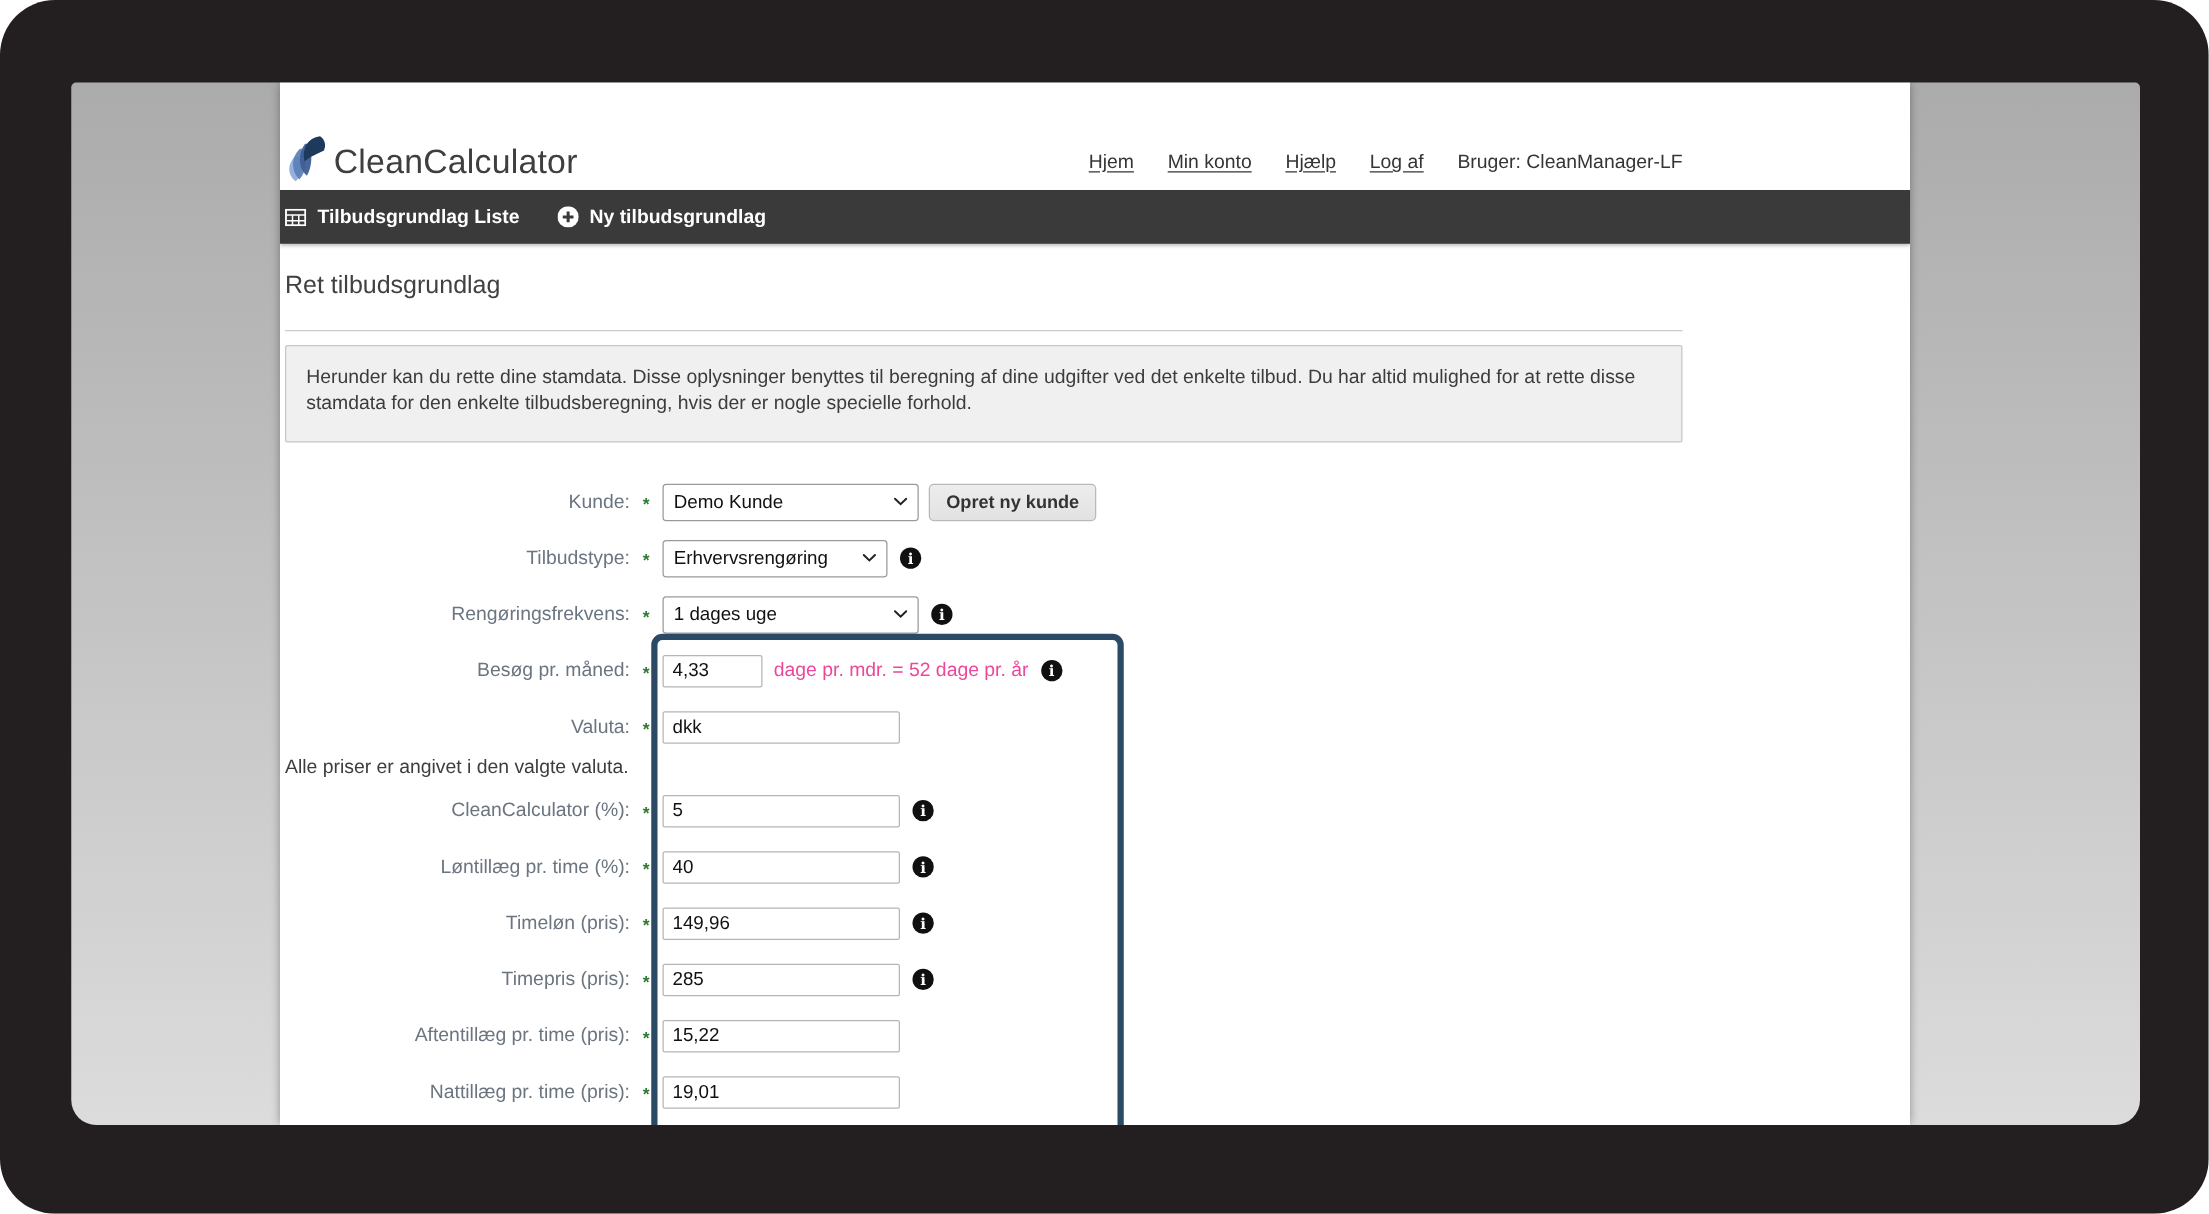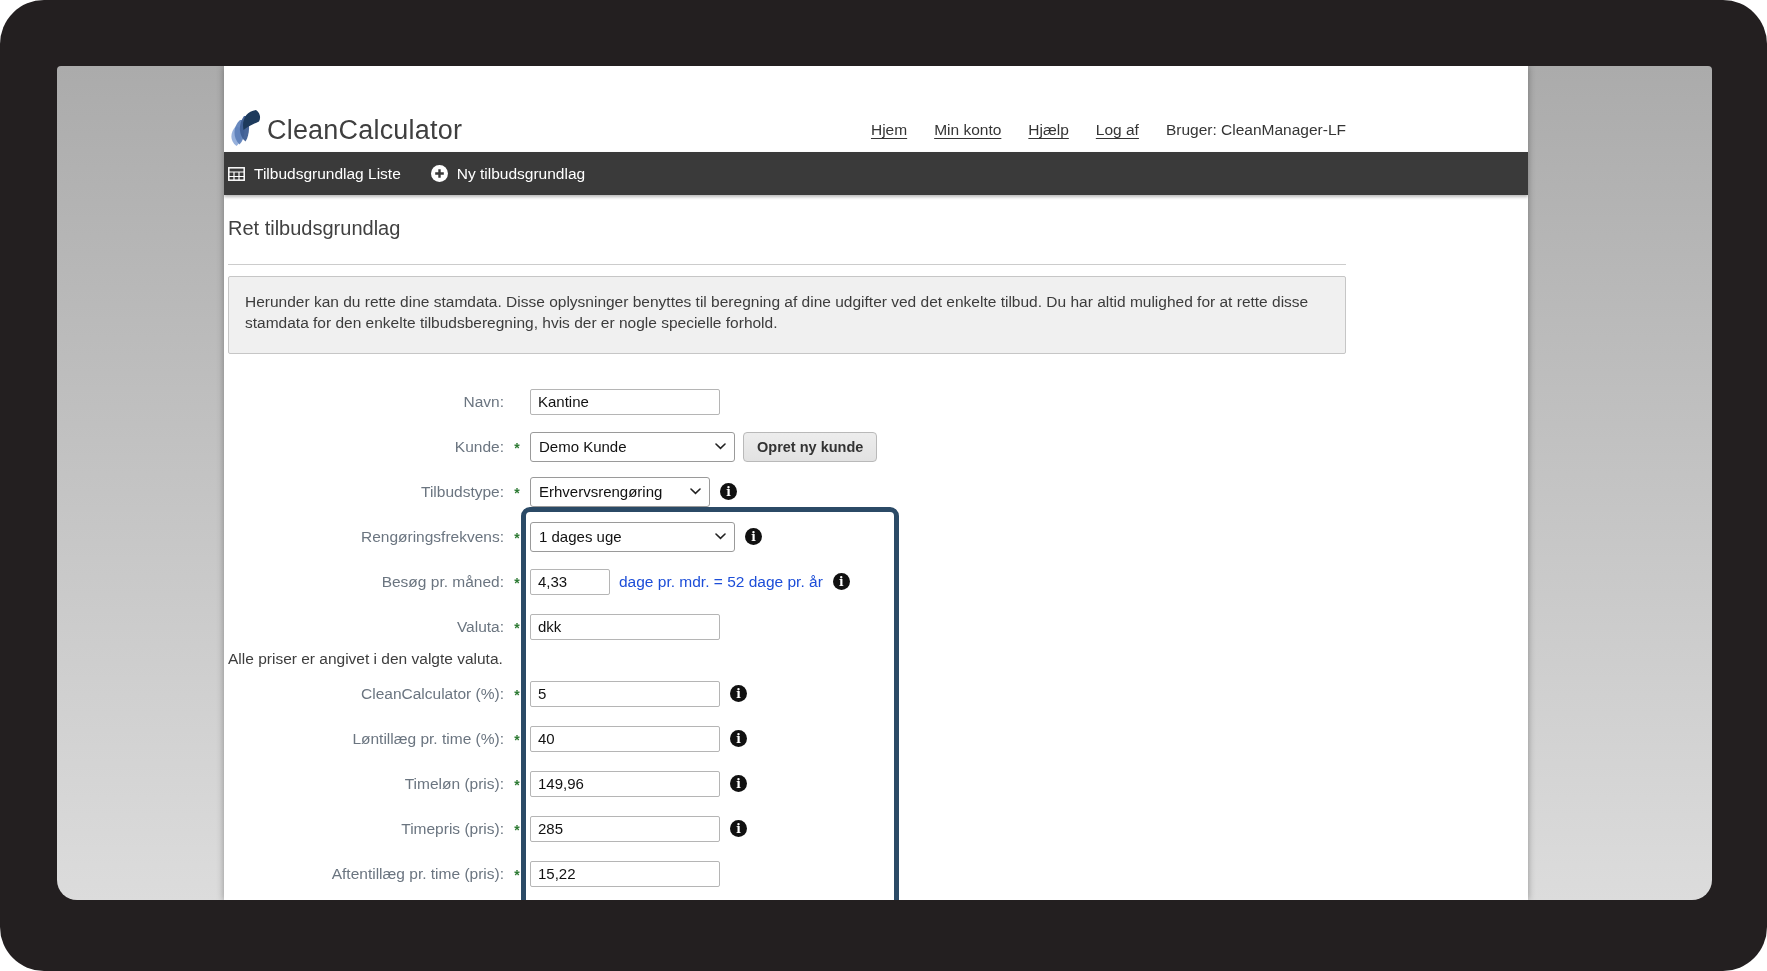--- a/index.html
+++ b/index.html
@@ -24,21 +24,21 @@
   .site-header .container{display:flex;align-items:center;justify-content:space-between;}
   .brand{display:flex;align-items:center;gap:5px;}
   .brand-text{font-size:27px;color:#3f3f3f;letter-spacing:.2px;}
   .links{display:flex;align-items:center;gap:27px;font-size:15.5px;color:#353535;}
   .links a{color:#353535;text-decoration:underline;text-underline-offset:3px;cursor:pointer;}
   .user-label{color:#353535;}
 
   
   .navbar{height:43px;background:#3a3a3a;box-shadow:0 2px 3px rgba(0,0,0,.28);position:relative;z-index:4;}
   .navbar .container{display:flex;align-items:center;gap:30px;height:100%;}
-  .nav-item{display:flex;align-items:center;gap:9px;color:#fff;font-size:15.5px;font-weight:400;cursor:pointer;height:100%;text-align:center;}
+  .nav-item{display:flex;align-items:center;gap:9px;color:#fff;font-size:15.5px;font-weight:700;cursor:pointer;height:100%;text-align:center;}
   .nav-item .ic{display:flex;align-items:center;}
 
   
   .content{position:relative;}
   .page-title{font-size:20px;color:#414141;margin:22px 0 0;padding-bottom:24px;border-bottom:1px solid #cccccc;font-weight:400;}
   .info-box{
     margin-top:11px;background:#f0f0f0;border:1px solid #c6c6c6;border-radius:2px;
     padding:15px 16px;font-size:15.5px;line-height:1.35;color:#3c3c3c;box-sizing:border-box;min-height:78px;
   }
 
@@ -62,21 +62,21 @@
   .btn{
     height:30px;margin-left:8px;padding:0 13px;background:linear-gradient(#ededed,#e2e2e2);
     border:1px solid #b9b9b9;border-radius:4px;font-size:14.5px;font-weight:600;color:#333;
     font-family:inherit;cursor:pointer;
   }
   .info{
     width:17px;height:17px;border-radius:50%;background:#101010;color:#fff;
     display:flex;align-items:center;justify-content:center;
     font-size:12px;font-weight:700;font-family:"DejaVu Serif",serif;margin-left:10px;cursor:pointer;flex:none;
   }
-  .suffix{font-size:15.5px;color:#1d4ed8;margin-left:9px;white-space:nowrap;}
+  .suffix{font-size:15.5px;color:#ec4899;margin-left:9px;white-space:nowrap;}
   .note-row{height:20px;margin:-6px 0 8px;font-size:15.5px;color:#3d3d3d;width:304px;text-align:left;position:relative;z-index:1;white-space:nowrap;}
   .highlight-box{
     position:absolute;left:297px;top:290px;width:378px;height:620px;
     border:5px solid #2b4a66;border-radius:9px;z-index:3;pointer-events:none;box-sizing:border-box;
   }
 </style>
 </head>
 <body>
 
 <div class="frame"></div>
@@ -131,27 +131,20 @@
     </div>
 
     <div class="content">
       <div class="container">
         <h1 class="page-title">Ret tilbudsgrundlag</h1>
         <div class="info-box">
           <span>Herunder kan du rette dine stamdata. Disse oplysninger benyttes til beregning af dine udgifter ved det enkelte tilbud. Du har altid mulighed for at rette disse stamdata for den enkelte tilbudsberegning, hvis der er nogle specielle forhold.</span>
         </div>
         <div class="form">
             <div class="row">
-              <div class="label-cell">Navn:</div>
-              <div class="req-cell"></div>
-              <div class="control">
-                <input type="text" class="text" value="Kantine" style="">
-              </div>
-            </div>
-            <div class="row">
               <div class="label-cell">Kunde:</div>
               <div class="req-cell">*</div>
               <div class="control">
                 <div class="select" style="width: 205px;">
                   <span>Demo Kunde</span>
                   <span class="chev">
                     <svg width="11" height="7" viewBox="0 0 11 7">
                       <path d="M1 1l4.5 4.3L10 1" stroke="#222" stroke-width="1.6" fill="none" stroke-linecap="round"></path>
                     </svg>
                   </span>

